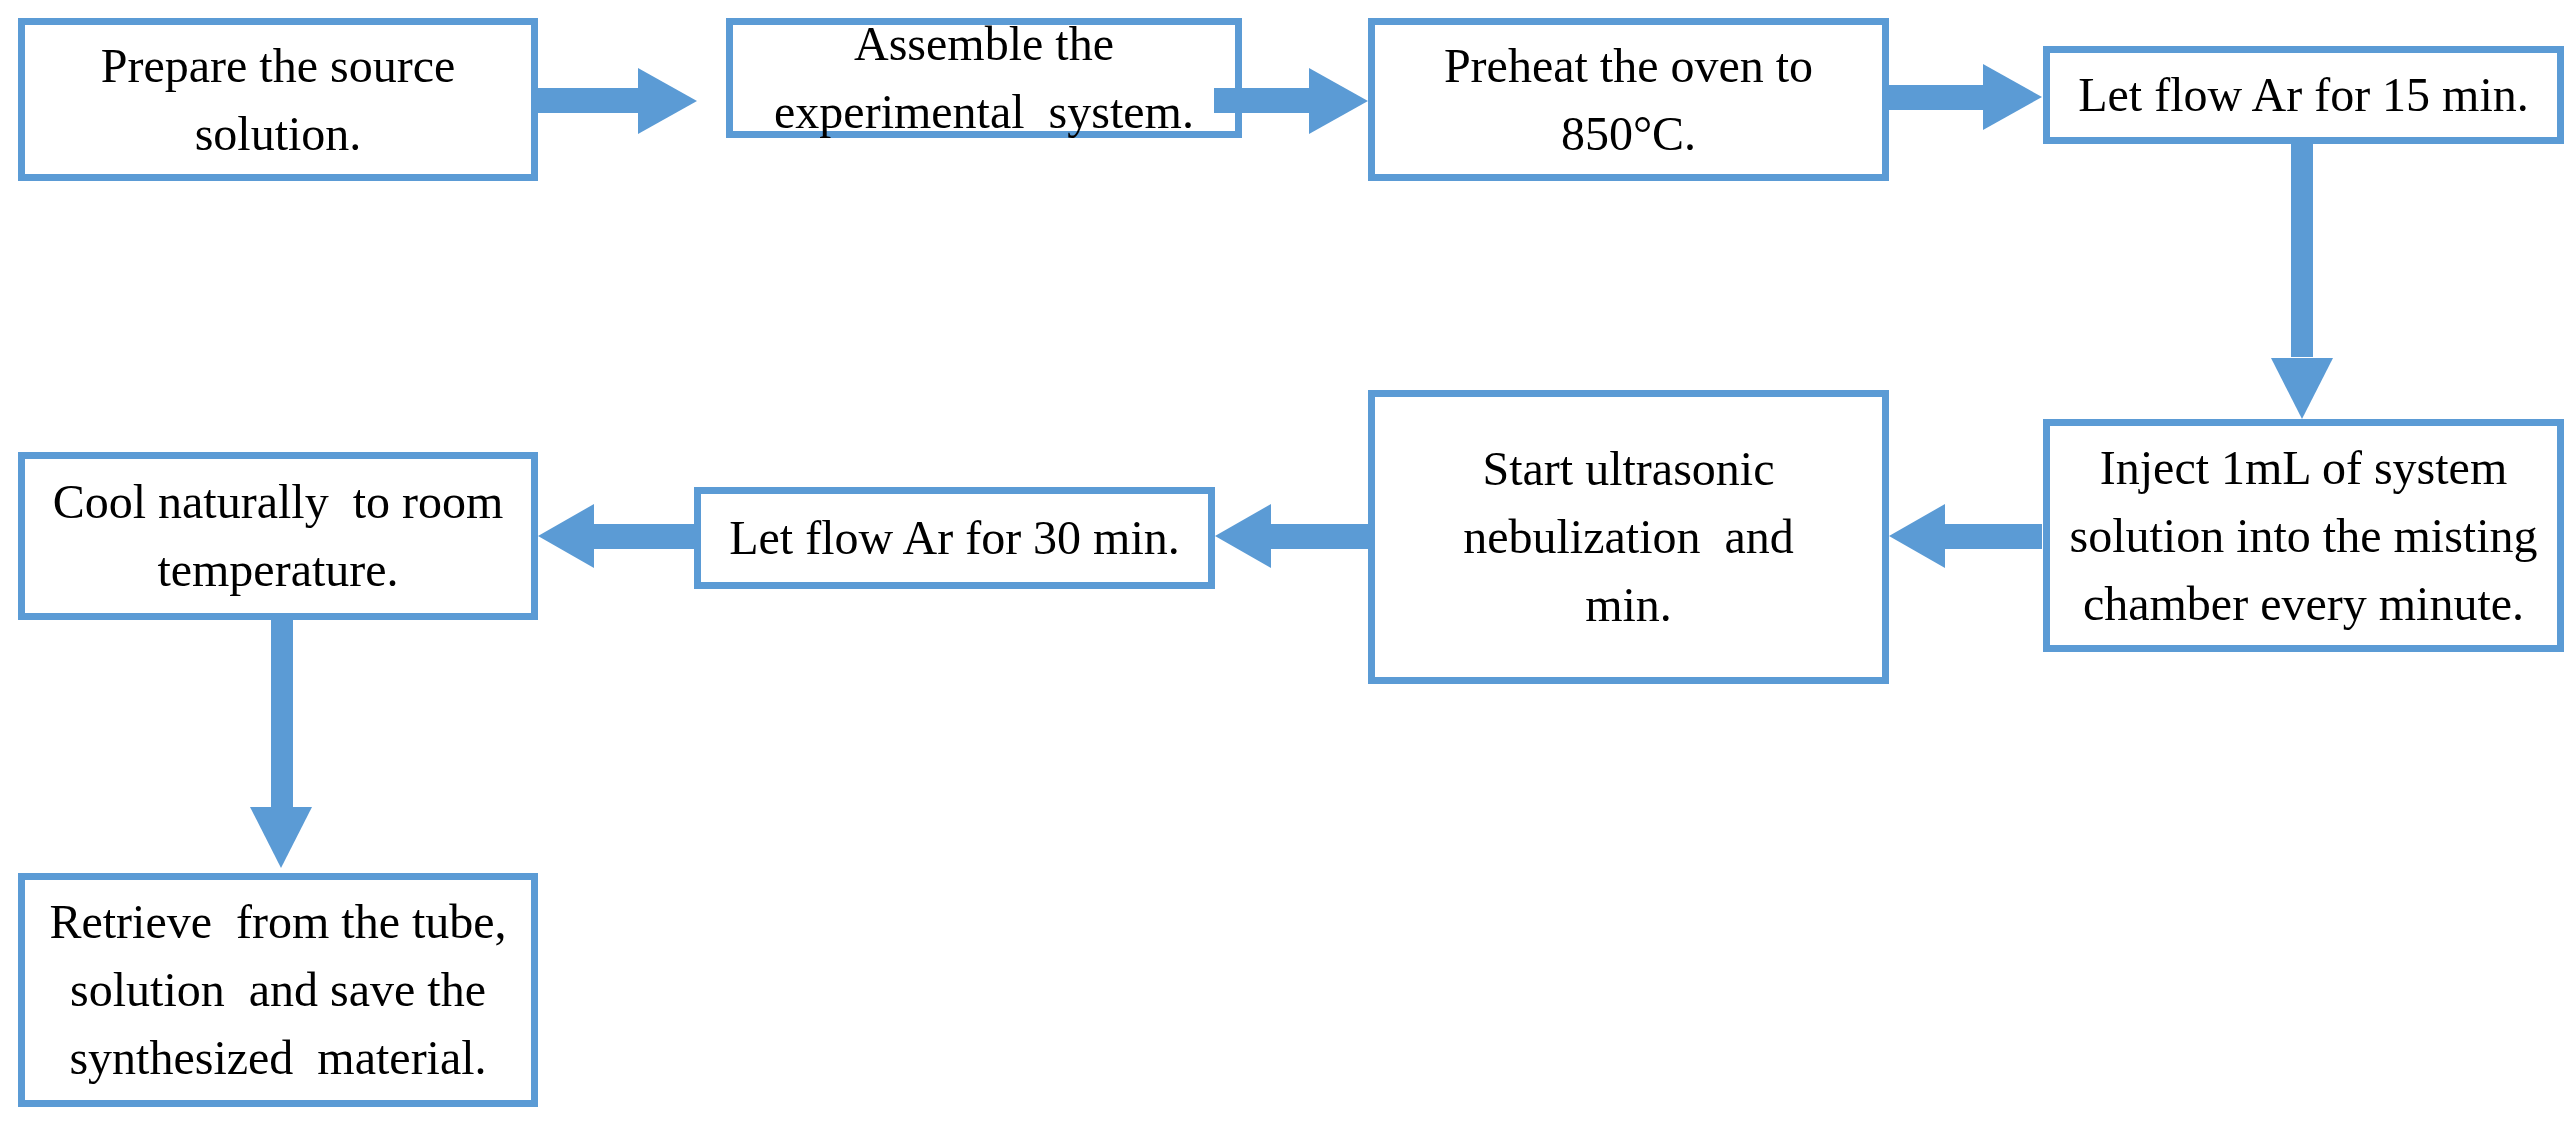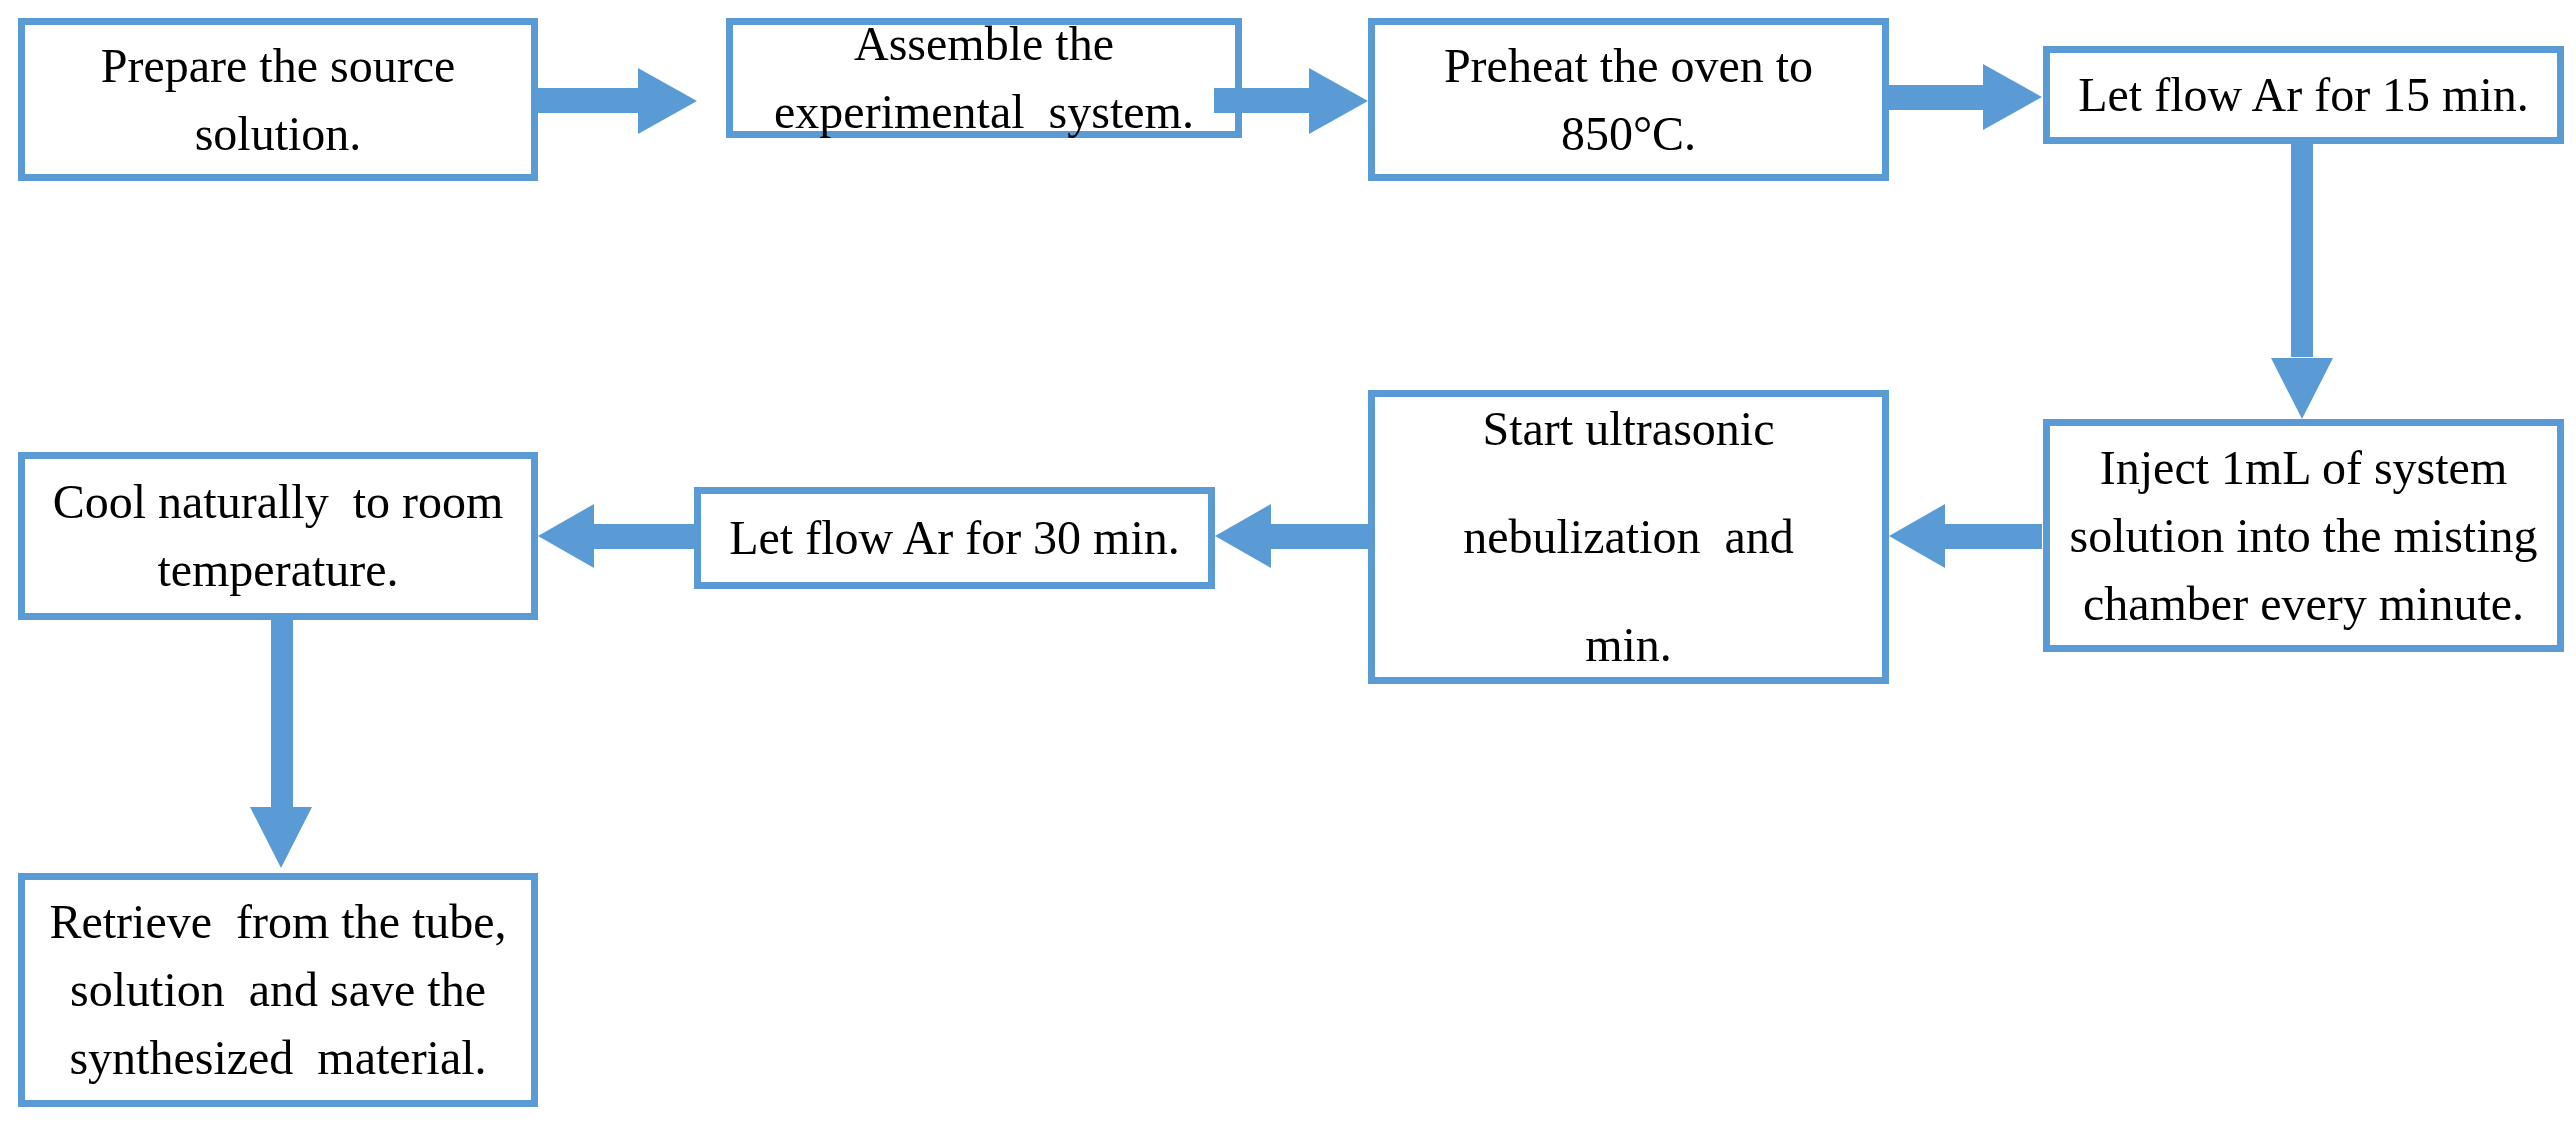--- a/index.html
+++ b/index.html
@@ -20,21 +20,21 @@
     font-size:48px;line-height:68px;text-align:center;
   }
   .line{white-space:pre;}
 
   
   .b-prepare   {left:18px;   top:18px;   width:520px; height:163px;}
   .b-assemble  {left:698px;  top:18px;   width:516px; height:120px;margin-left:28px;}
   .b-preheat   {left:1368px; top:18px;   width:521px; height:163px;}
   .b-ar15      {left:2043px; top:46px;   width:521px; height:98px;}
   .b-inject    {left:2043px; top:419px;  width:521px; height:233px;}
-  .b-ultrasonic{left:1368px; top:390px;  width:521px; height:294px;gap:40px;}
+  .b-ultrasonic{left:1368px; top:390px;  width:521px; height:294px;}
   .b-ar30      {left:694px;  top:487px;  width:521px; height:102px;}
   .b-cool      {left:18px;   top:452px;  width:520px; height:168px;}
   .b-retrieve  {left:18px;   top:873px; width:520px; height:234px;}
 
   
   .stem{position:absolute;background:var(--accent);}
   .head{position:absolute;width:0;height:0;}
   .head.r{border-top:33px solid transparent;border-bottom:33px solid transparent;border-left:59px solid var(--accent);}
   .head.l{border-top:32px solid transparent;border-bottom:32px solid transparent;border-right:56px solid var(--accent);}
   .head.d{border-left:31px solid transparent;border-right:31px solid transparent;border-top:61px solid var(--accent);}

